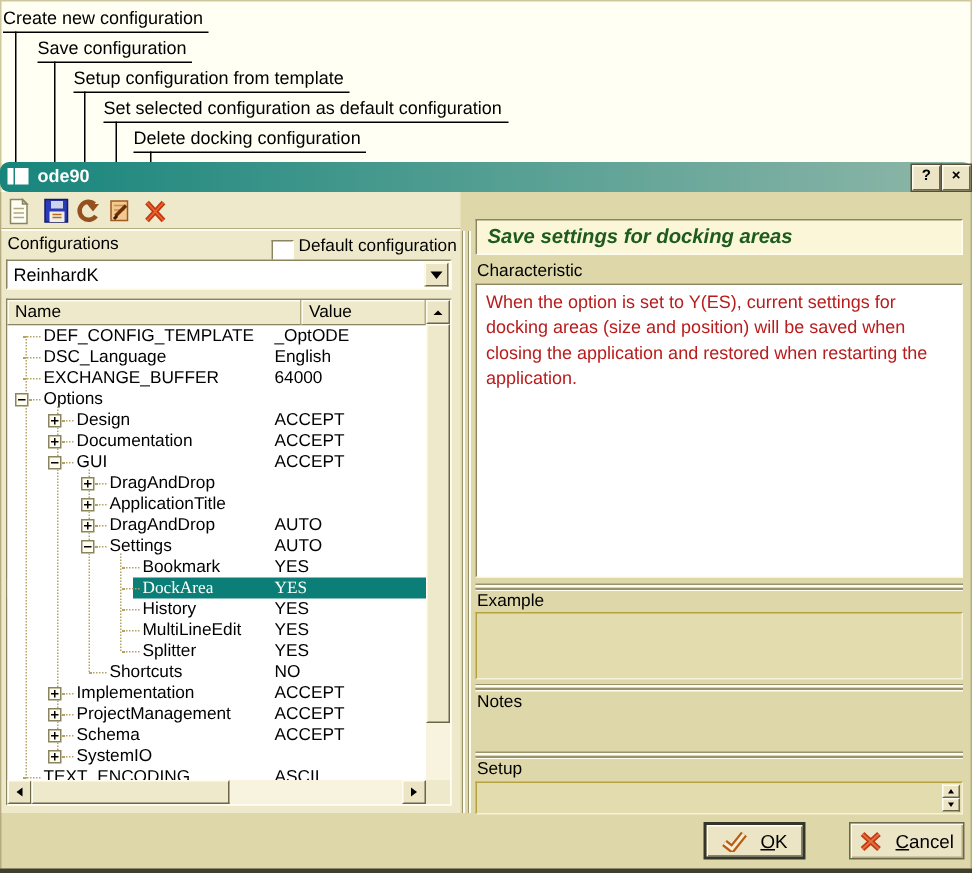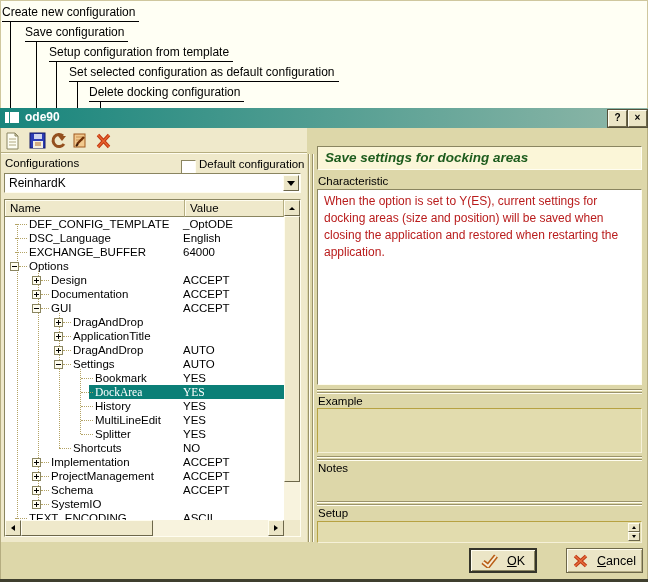--- a/index.html
+++ b/index.html
@@ -5,21 +5,21 @@
   html,body{margin:0;padding:0;}
   body{font-family:"Liberation Sans",sans-serif;background:#888;}
   .canvas{position:relative;width:648px;height:582px;background:#FFFFF4;overflow:hidden;
           box-shadow:inset 0 0 0 1px #cfc79e;}
   
   .callout{position:absolute;font-size:12px;color:#000;border-bottom:1px solid #000;
            padding:0 4px 2px 0;white-space:nowrap;}
   .callout-line{position:absolute;width:1px;background:#000;}
   
   .titlebar{position:absolute;left:0;top:108;width:648px;height:20px;
-            background:linear-gradient(90deg,#17857c,#8fb7a8);display:flex;align-items:center;}
+            background:linear-gradient(90deg,#17857c,#8fb7a8);display:flex;align-items:center;border-radius:6px;}
   .titlebar{top:108px;}
   .win-icon{position:absolute;left:5px;top:4px;width:15px;height:12px;}
   .win-icon .p1{position:absolute;left:0;top:0;width:4px;height:11px;background:#fff;}
   .win-icon .p2{position:absolute;left:5px;top:0;width:9px;height:11px;background:#fff;}
   .win-title{position:absolute;left:25px;top:2px;color:#fff;font-weight:bold;font-size:12px;}
   .tb-btn{position:absolute;top:2px;width:17px;height:15px;background:#EBE5C6;
           border:1px solid;border-color:#fffdf0 #6d674a #6d674a #fffdf0;
           box-shadow:0 0 0 1px #55503a;font-weight:bold;font-size:10px;color:#000;
           text-align:center;line-height:13px;cursor:default;}
   .tb-help{left:608px;} .tb-close{left:628px;}
@@ -48,21 +48,21 @@
   .tri-rt{width:0;height:0;border-top:4px solid transparent;border-bottom:4px solid transparent;border-left:5px solid #000;}
   .tri-sm-up{width:0;height:0;border-left:3px solid transparent;border-right:3px solid transparent;border-bottom:3px solid #000;}
   .tri-sm-dn{width:0;height:0;border-left:3px solid transparent;border-right:3px solid transparent;border-top:3px solid #000;}
   
   .tree{position:absolute;left:4px;top:199px;width:297px;height:338px;background:#fff;
         border:1px solid;border-color:#8a8560 #fffdf0 #fffdf0 #8a8560;box-sizing:border-box;}
   .tree-header{position:absolute;left:0;top:0;right:16px;height:17px;display:flex;}
   .th-cell{background:#EFE9CB;border-right:1px solid #b5ad80;border-bottom:1px solid #8a8560;
            box-shadow:inset 1px 1px 0 #fffdf0;font-size:11.5px;line-height:16px;padding-left:5px;
            box-sizing:border-box;}
-  .th-name{width:180px;} .th-value{flex:1;}
+  .th-name{width:196px;} .th-value{flex:1;}
   .tree-rows{position:absolute;left:0;top:17px;right:16px;bottom:16px;overflow:hidden;background:#fff;}
   .trow{display:flex;height:14px;font-size:11.5px;line-height:14px;white-space:nowrap;}
   .tcell-name{width:174px;flex:none;display:flex;align-items:center;overflow:hidden;}
   .tcell-value{flex:1;padding-left:4px;overflow:hidden;}
   .trow.sel .tlabel,.trow.sel .tcell-value{color:#fff;}
   .tlabel{margin-left:2px;}
   .spacer{flex:none;height:1px;}
   .conn{flex:none;height:0;border-top:1px dotted #b3a365;}
   .exp{flex:none;position:relative;width:9px;height:9px;background:#fffdf0;border:1px solid #8a8560;box-sizing:border-box;}
   .exp::before{content:"";position:absolute;left:1px;right:1px;top:3px;height:1px;background:#000;}

